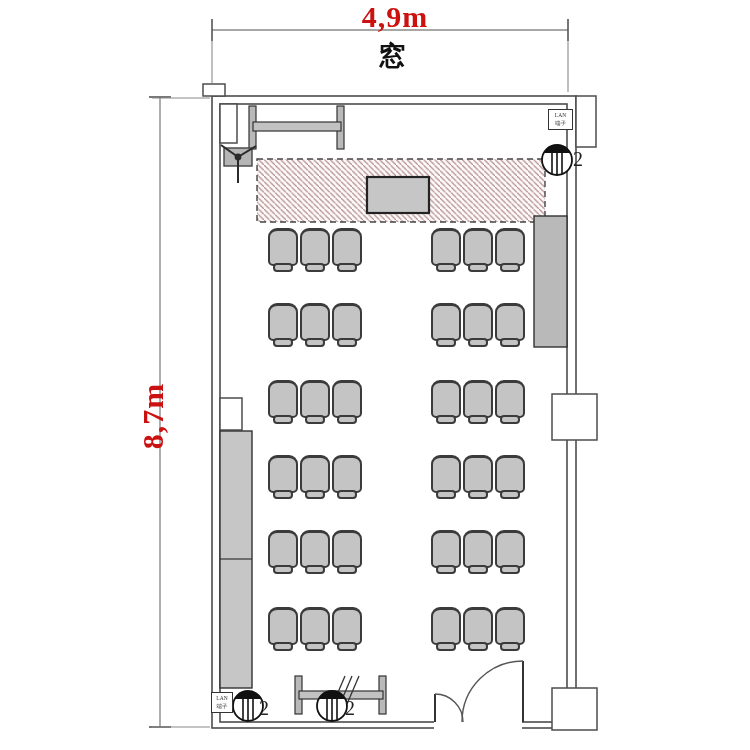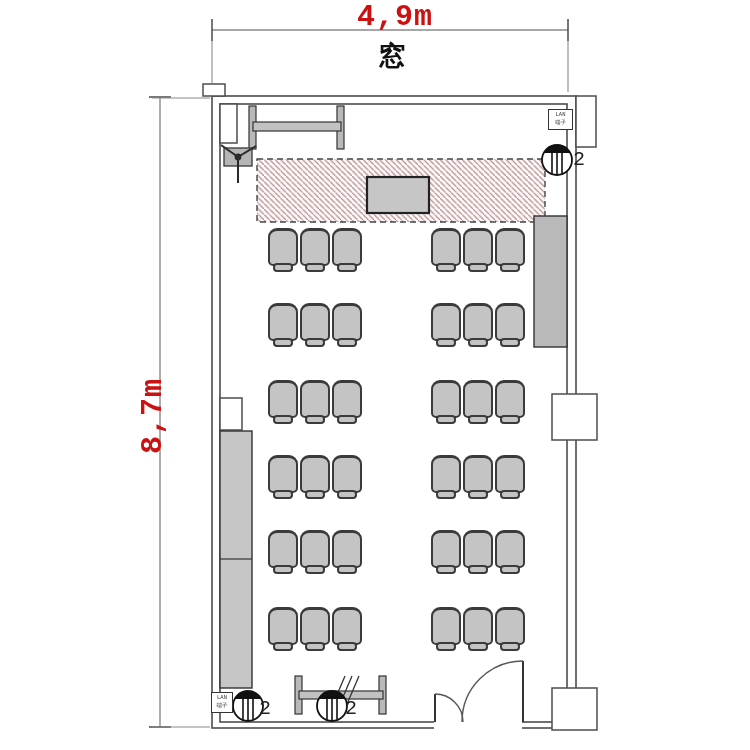--- a/index.html
+++ b/index.html
@@ -4,21 +4,21 @@
 <style>
   :root{
     --dim-color:#cc1111;
     --ink:#222222;
     --furniture-fill:#c4c4c4;
     --wall:#4d4d4d;
   }
   html,body{margin:0;padding:0;background:#ffffff;}
   .stage{
     position:relative;width:750px;height:750px;background:#ffffff;overflow:hidden;
-    font-family:Liberation Mono, monospace;
+    font-family:Liberation Serif, serif;
   }
   .stage svg{position:absolute;left:0;top:0;}
   .lbl{position:absolute;color:var(--ink);}
   .dim-label{
     font-weight:bold;font-size:30px;color:var(--dim-color);
     text-align:center;letter-spacing:1px;
   }
   .dim-label-left{
     transform:rotate(-90deg);transform-origin:center center;
   }

